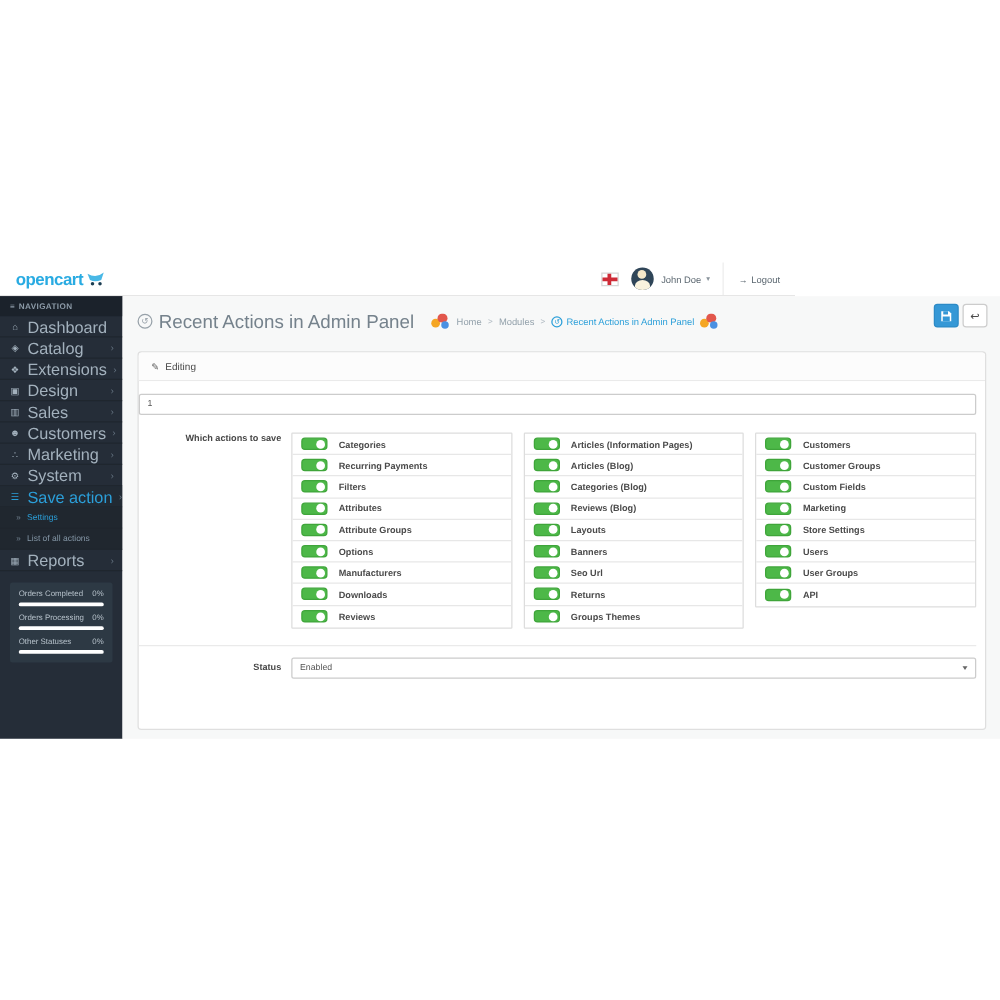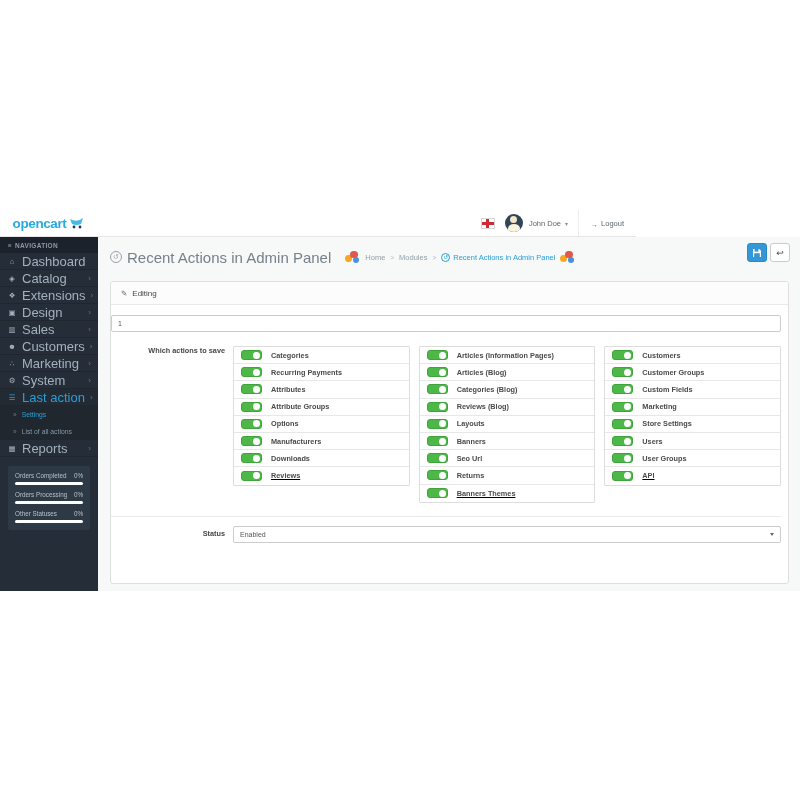--- a/index.html
+++ b/index.html
@@ -77,21 +77,21 @@
   .lbl-col{width:122px;flex-shrink:0;text-align:right;padding-right:8px;box-sizing:border-box;}
   .lbl{font-size:7.3px;font-weight:bold;color:#474747;line-height:1.3;}
   .help{font-size:6.4px;color:#969696;margin-top:1px;}
   .days-input{flex:1;height:17px;border:1px solid #cccccc;border-radius:2px;font-size:7px;color:#555;
               padding:0 6px;box-sizing:border-box;font-family:"Liberation Sans",sans-serif;outline:none;}
   .row-days{margin-bottom:14px;}
   .tcols{flex:1;display:flex;gap:9px;align-items:flex-start;}
   .tcol{flex:1;border:1px solid #dddddd;border-radius:1px;background:#fff;}
   .trow{height:17.2px;display:flex;align-items:center;gap:9px;padding:0 7px;
         border-bottom:1px solid #e7e7e7;box-sizing:border-box;}
-  .tcol .trow:last-child{border-bottom:none;text-decoration:underline;}
+  .tcol .trow:last-child{border-bottom:none;}
   .tog{width:21px;height:10px;background:#4db848;border:1px solid #3fa53a;border-radius:3px;
        position:relative;flex-shrink:0;cursor:pointer;box-sizing:border-box;}
   .knob{position:absolute;right:1px;top:0.5px;width:7px;height:7px;border-radius:50%;background:#fff;}
   .tlabel{font-size:7.3px;font-weight:bold;color:#4a4a4a;white-space:nowrap;}
   .divider{border-top:1px solid #eaeaea;margin:13px 0 9px 0;}
   .row-status{align-items:center;padding-bottom:10px;}
   .select{flex:1;height:17px;border:1px solid #cccccc;border-radius:2px;background:#fff;display:flex;
           align-items:center;padding:0 6px;font-size:7px;color:#555;box-sizing:border-box;cursor:pointer;}
   .sel-arrow{margin-left:auto;width:0;height:0;border-left:2.5px solid transparent;
              border-right:2.5px solid transparent;border-top:3.5px solid #666;}
@@ -163,21 +163,21 @@
       <span class="slabel">Marketing</span>
       <span class="sarrow">›</span>
     </div>
     <div class="sitem">
       <span class="sicon">⚙</span>
       <span class="slabel">System</span>
       <span class="sarrow">›</span>
     </div>
     <div class="sitem active">
       <span class="sicon">☰</span>
-      <span class="slabel">Last action</span>
+      <span class="slabel">Save action</span>
       <span class="sarrow">›</span>
     </div>
     <div class="sitem sub active">
       <span class="sbullet">»</span>
       <span class="slabel">Settings</span>
     </div>
     <div class="sitem sub">
       <span class="sbullet">»</span>
       <span class="slabel">List of all actions</span>
     </div>
@@ -274,20 +274,26 @@
               <div class="trow">
                   <span class="tog">
                     <span class="knob"></span>
                   </span>
                   <span class="tlabel">Recurring Payments</span>
                 </div>
               <div class="trow">
                   <span class="tog">
                     <span class="knob"></span>
                   </span>
+                  <span class="tlabel">Filters</span>
+                </div>
+              <div class="trow">
+                  <span class="tog">
+                    <span class="knob"></span>
+                  </span>
                   <span class="tlabel">Attributes</span>
                 </div>
               <div class="trow">
                   <span class="tog">
                     <span class="knob"></span>
                   </span>
                   <span class="tlabel">Attribute Groups</span>
                 </div>
               <div class="trow">
                   <span class="tog">
@@ -361,21 +367,21 @@
               <div class="trow">
                   <span class="tog">
                     <span class="knob"></span>
                   </span>
                   <span class="tlabel">Returns</span>
                 </div>
               <div class="trow">
                   <span class="tog">
                     <span class="knob"></span>
                   </span>
-                  <span class="tlabel">Banners Themes</span>
+                  <span class="tlabel">Groups Themes</span>
                 </div>
             </div>
 
             <div class="tcol">
               <div class="trow">
                   <span class="tog">
                     <span class="knob"></span>
                   </span>
                   <span class="tlabel">Customers</span>
                 </div>

